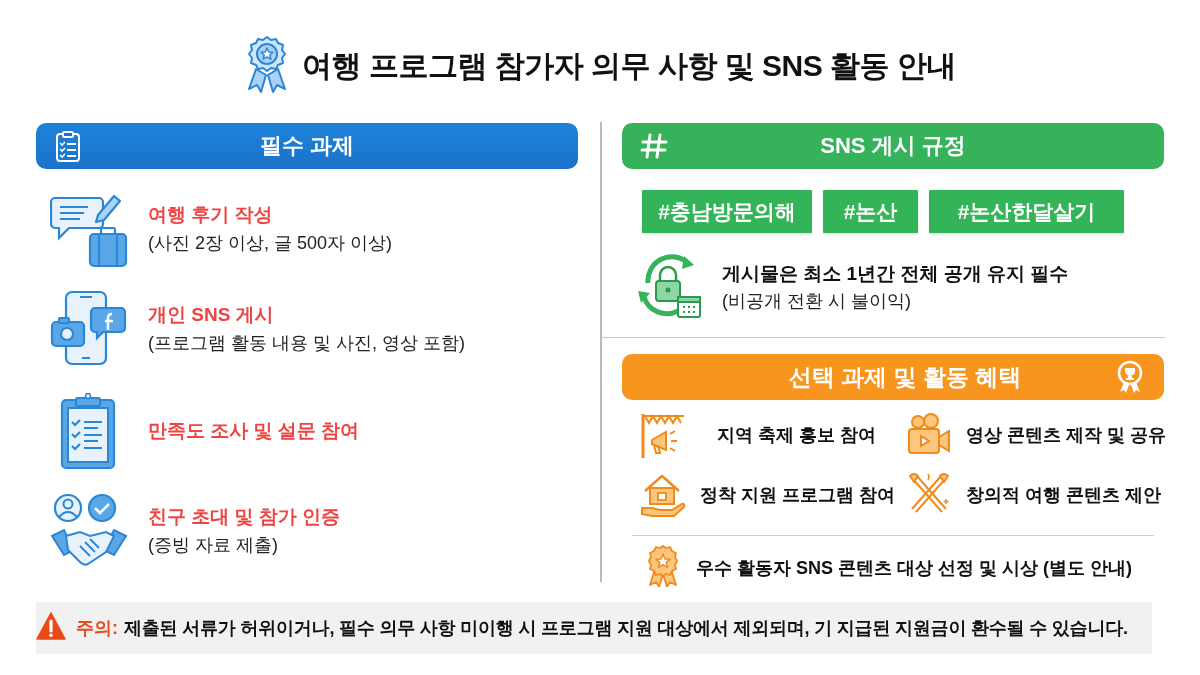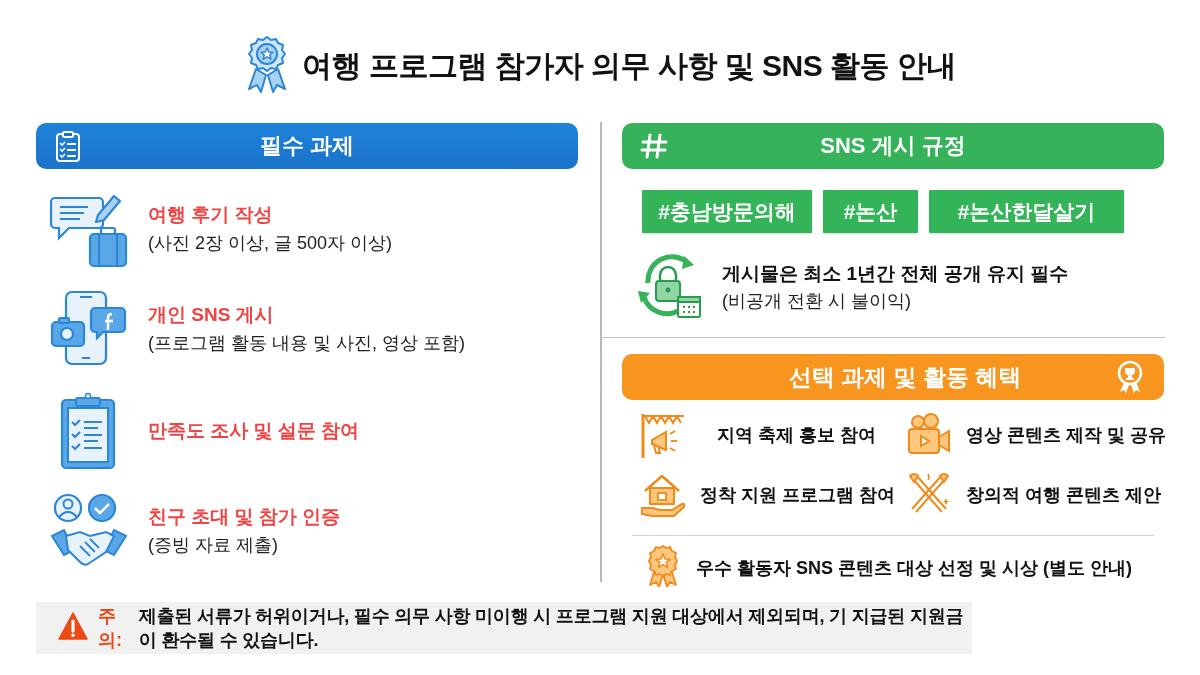--- a/index.html
+++ b/index.html
@@ -39,21 +39,21 @@
 
   .opt-grid { position: absolute; left: 640px; top: 412px; width: 520px; }
   .opt { position: absolute; display: flex; align-items: center; }
   .opt .o-icon { width: 46px; height: 46px; }
   .opt .o-label { margin-left: 14px; font-size: 18px; font-weight: 700; color: #111; white-space: nowrap; }
 
   .opt-divider { position: absolute; left: 632px; top: 535px; width: 522px; height: 1px; background: #cfcfcf; }
   .award-row { position: absolute; left: 646px; top: 545px; display: flex; align-items: center; }
   .award-row .a-label { margin-left: 16px; font-size: 18px; font-weight: 700; text-align: center; }
 
-  .notice { position: absolute; left: 36px; top: 602px; width: 936px; height: 52px; background: #f1f1f1; border-radius: 2px; display: flex; align-items: center; padding-left: 22px; }
+  .notice { position: absolute; left: 36px; top: 602px; width: 1116px; height: 52px; background: #f1f1f1; border-radius: 2px; display: flex; align-items: center; }
   .notice .n-prefix { margin-left: 10px; font-size: 18px; font-weight: 700; color: #e84a1a; }
   .notice .n-text { margin-left: 6px; font-size: 18px; font-weight: 700; color: #111; letter-spacing: -0.2px; }
 </style>
 </head>
 <body>
 
 <div class="title-row">
   <span>
     <svg width="46" height="58" viewBox="0 0 46 58">
       <path d="M12 34 L5 54 L13 50 L17 57 L22 40 Z" fill="#a9d2f5" stroke="#2b86d6" stroke-width="2" stroke-linejoin="round"></path>

